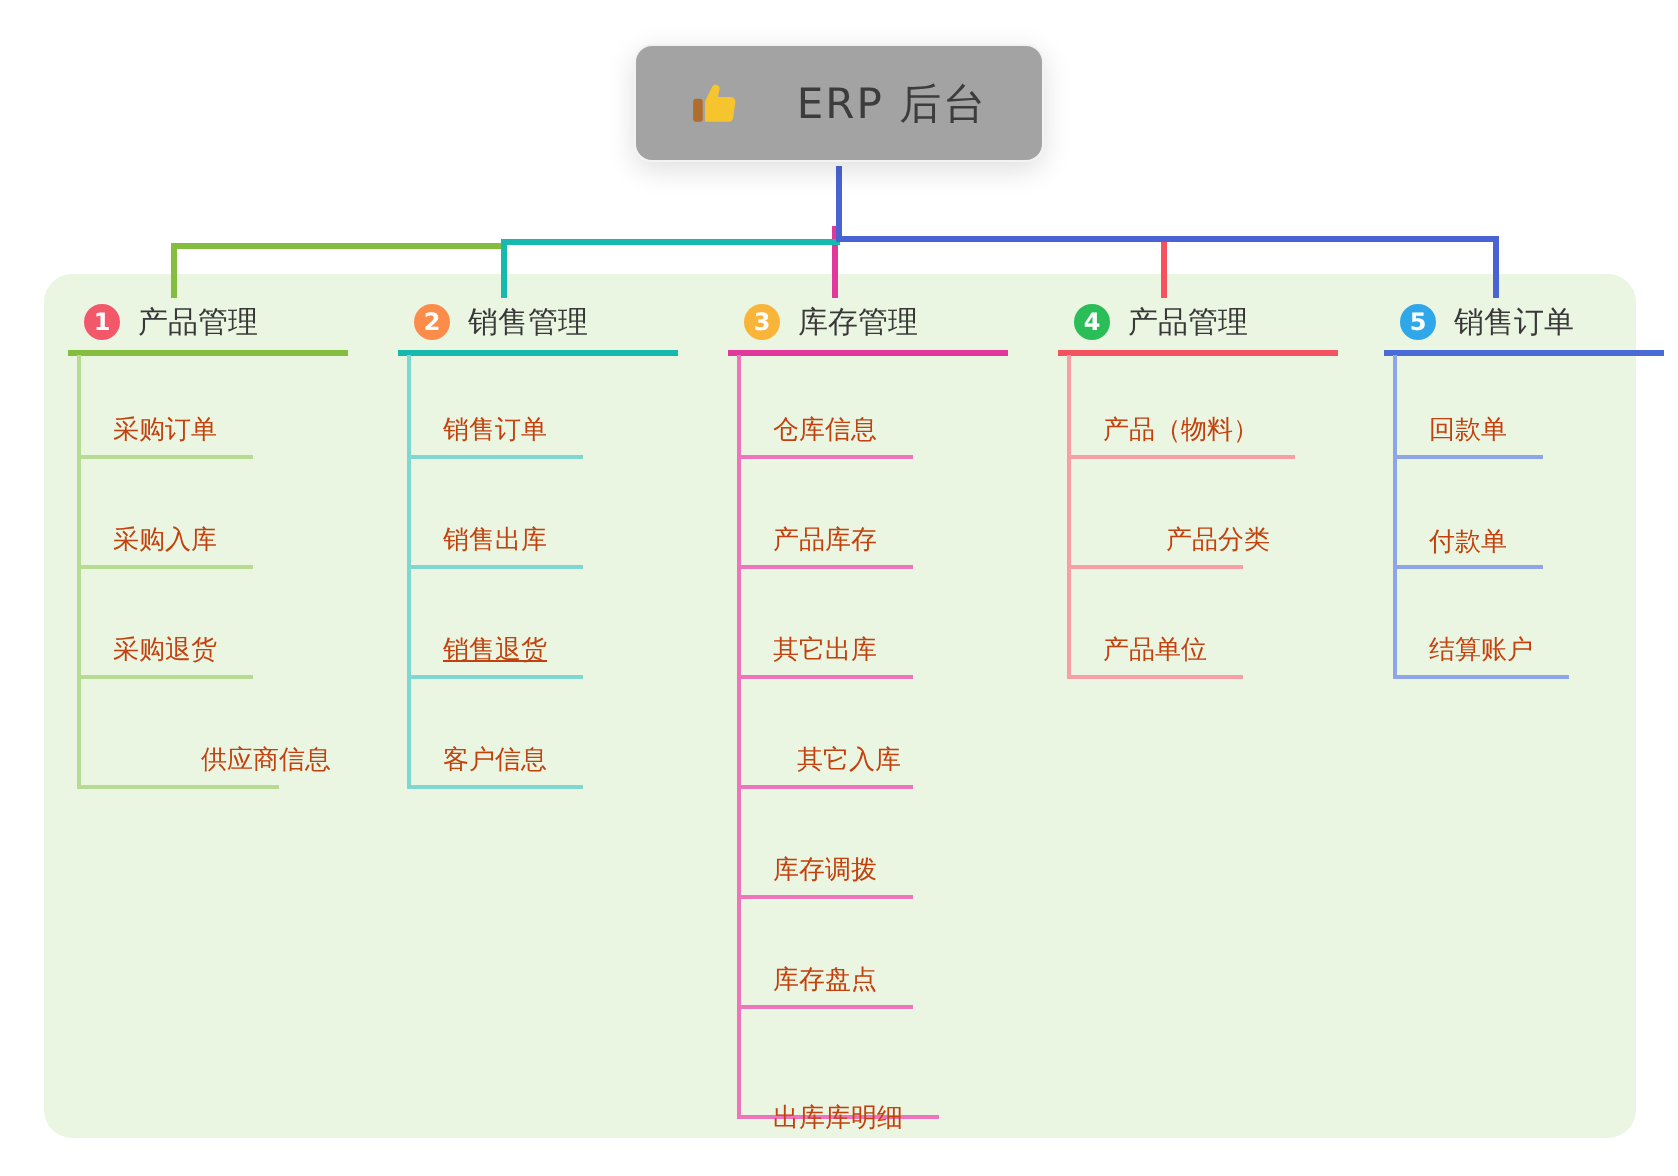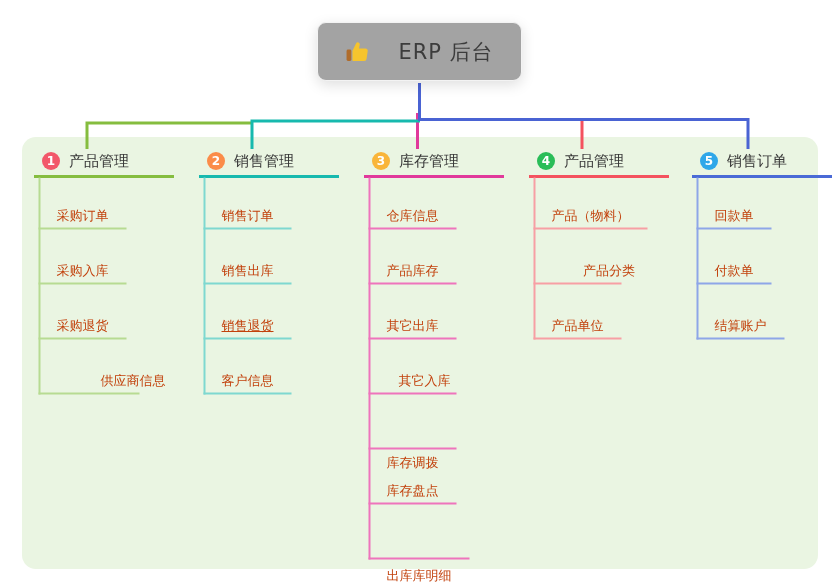--- a/index.html
+++ b/index.html
@@ -91,23 +91,23 @@
       <div class="child-node" style="left: 221.5px; top: 312.5px; text-decoration: underline;">销售退货</div>
       <div class="child-node" style="left: 221.5px; top: 367.5px;">客户信息</div>
       <div class="branch-header" style="left: 372px;">
         <span class="badge" style="background: rgb(249, 181, 58);">3</span>
         <span class="branch-label">库存管理</span>
       </div>
       <div class="child-node" style="left: 386.5px; top: 202.5px;">仓库信息</div>
       <div class="child-node" style="left: 386.5px; top: 257.5px;">产品库存</div>
       <div class="child-node" style="left: 386.5px; top: 312.5px;">其它出库</div>
       <div class="child-node" style="left: 386.5px; top: 367.5px; margin-left: 12px;">其它入库</div>
-      <div class="child-node" style="left: 386.5px; top: 422.5px; margin-top: 27px;">库存调拨</div>
+      <div class="child-node" style="left: 386.5px; top: 422.5px;">库存调拨</div>
       <div class="child-node" style="left: 386.5px; top: 477.5px;">库存盘点</div>
-      <div class="child-node" style="left: 386.5px; top: 563px;">出库库明细</div>
+      <div class="child-node" style="left: 386.5px; top: 547px;">出库库明细</div>
       <div class="branch-header" style="left: 537px;">
         <span class="badge" style="background: rgb(42, 189, 88);">4</span>
         <span class="branch-label">产品管理</span>
       </div>
       <div class="child-node" style="left: 551.5px; top: 202.5px;">产品（物料）</div>
       <div class="child-node" style="left: 583px; top: 257.5px;">产品分类</div>
       <div class="child-node" style="left: 551.5px; top: 312.5px;">产品单位</div>
       <div class="branch-header" style="left: 700px;">
         <span class="badge" style="background: rgb(47, 167, 233);">5</span>
         <span class="branch-label">销售订单</span>

